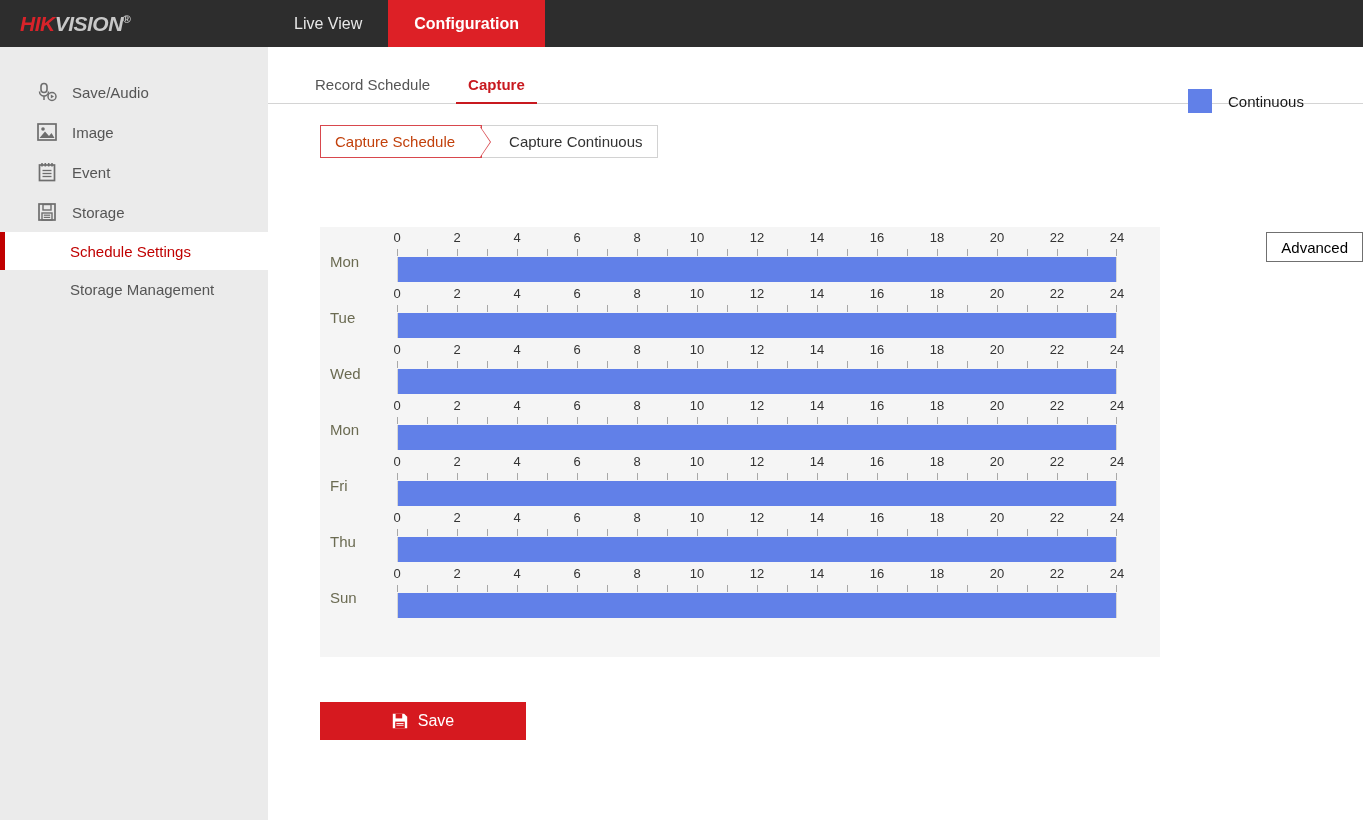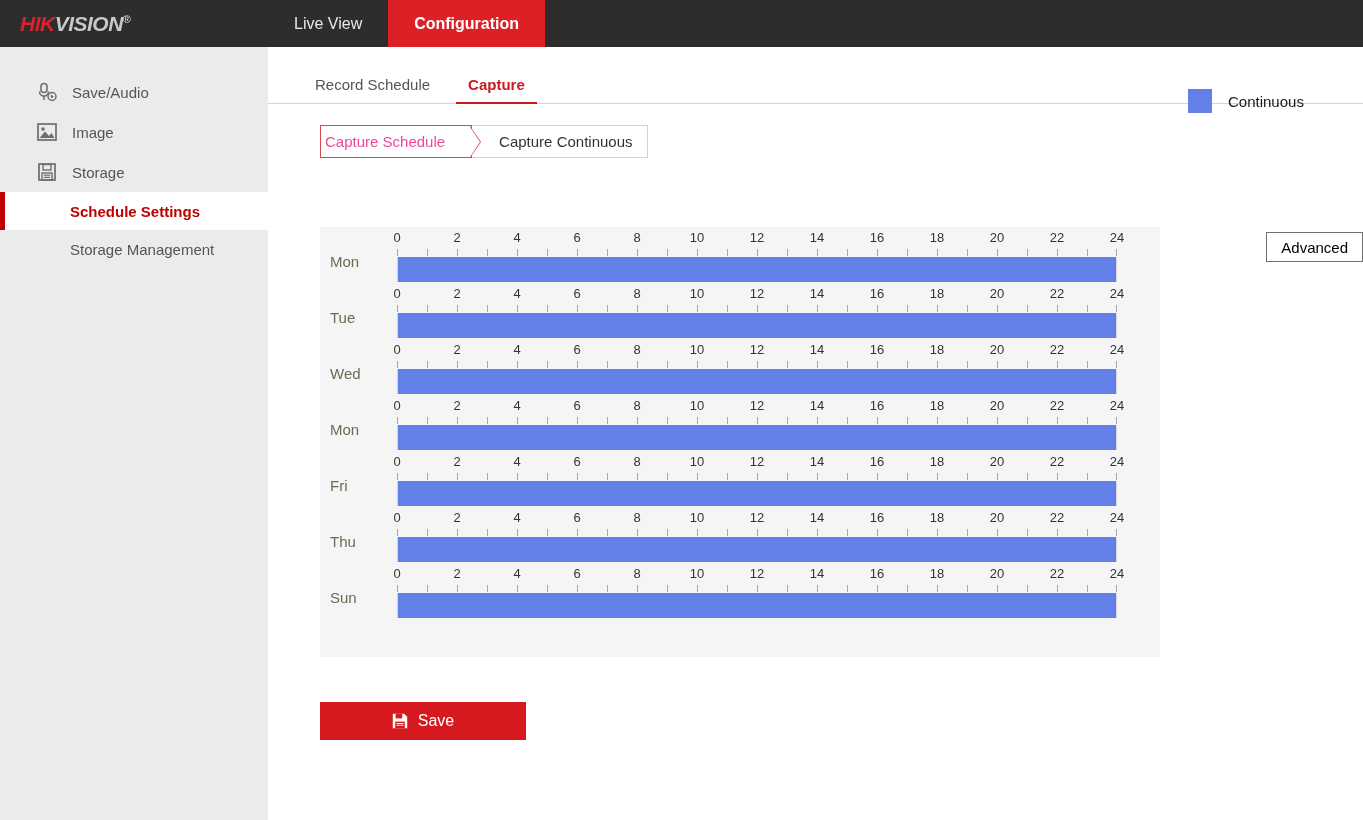--- a/index.html
+++ b/index.html
@@ -72,21 +72,21 @@
     display: flex; align-items: center;
     padding-left: 70px;
     font-size: 15px;
     color: #555555;
     cursor: pointer;
     position: relative;
   }
   .side-sub.active {
     background: #ffffff;
     color: #c00000;
-    font-weight: bold;
+    font-weight: normal;
   }
   .side-sub.active::before {
     content: "";
     position: absolute; left: 0; top: 0;
     width: 5px; height: 100%;
     background: #c00000;
   }
 
   
   .main {
@@ -132,22 +132,22 @@
     font-size: 15px;
     background: #ffffff;
     border: 1px solid #d2d2d2;
     cursor: pointer;
     color: #333333;
     position: relative;
   }
   .subtab-lbl { display: block; }
   .subtab.active {
     border: 1px solid #d8474d;
-    color: #ec4899;
-    padding: 0 26px 0 4px;
+    color: #c2410c;
+    padding: 0 26px 0 14px;
     z-index: 3;
     align-items: center;
   }
   .subtab.active .arrow-o,
   .subtab.active .arrow-i {
     position: absolute; right: -10px; top: 50%;
     width: 0; height: 0;
     transform: translateY(-50%);
   }
   .subtab.active .arrow-o {
@@ -324,20 +324,35 @@
     <span class="side-icon">
       <svg width="20" height="18" viewBox="0 0 20 18">
           <rect x="1" y="1" width="18" height="16" fill="none" stroke="#6e6e6e" stroke-width="1.7"></rect>
           <circle cx="6" cy="6" r="1.8" fill="#6e6e6e"></circle>
           <path d="M2.5 15 L8 8.5 L12 13 L14.5 10 L17.5 15 Z" fill="#6e6e6e"></path>
         </svg>
     </span>
     <span>Image</span>
   </div>
 
+  <div class="side-item">
+    <span class="side-icon">
+      <svg width="20" height="20" viewBox="0 0 20 20">
+          <rect x="2.5" y="3" width="15" height="15.5" fill="none" stroke="#6e6e6e" stroke-width="1.7"></rect>
+          <line x1="5" y1="1" x2="5" y2="4.5" stroke="#6e6e6e" stroke-width="1.6"></line>
+          <line x1="8.3" y1="1" x2="8.3" y2="4.5" stroke="#6e6e6e" stroke-width="1.6"></line>
+          <line x1="11.7" y1="1" x2="11.7" y2="4.5" stroke="#6e6e6e" stroke-width="1.6"></line>
+          <line x1="15" y1="1" x2="15" y2="4.5" stroke="#6e6e6e" stroke-width="1.6"></line>
+          <line x1="5.5" y1="8.5" x2="14.5" y2="8.5" stroke="#6e6e6e" stroke-width="1.3"></line>
+          <line x1="5.5" y1="11.5" x2="14.5" y2="11.5" stroke="#6e6e6e" stroke-width="1.3"></line>
+          <line x1="5.5" y1="14.5" x2="14.5" y2="14.5" stroke="#6e6e6e" stroke-width="1.3"></line>
+        </svg>
+    </span>
+    <span>Event</span>
+  </div>
 
   <div class="side-item">
     <span class="side-icon">
       <svg width="20" height="20" viewBox="0 0 20 20">
           <rect x="2" y="2" width="16" height="16" fill="none" stroke="#6e6e6e" stroke-width="1.7"></rect>
           <rect x="6" y="2.5" width="8" height="5.5" fill="none" stroke="#6e6e6e" stroke-width="1.4"></rect>
           <rect x="5" y="11" width="10" height="7" fill="none" stroke="#6e6e6e" stroke-width="1.4"></rect>
           <line x1="6.8" y1="13.2" x2="13.2" y2="13.2" stroke="#6e6e6e" stroke-width="1.2"></line>
           <line x1="6.8" y1="15.4" x2="13.2" y2="15.4" stroke="#6e6e6e" stroke-width="1.2"></line>
         </svg>

